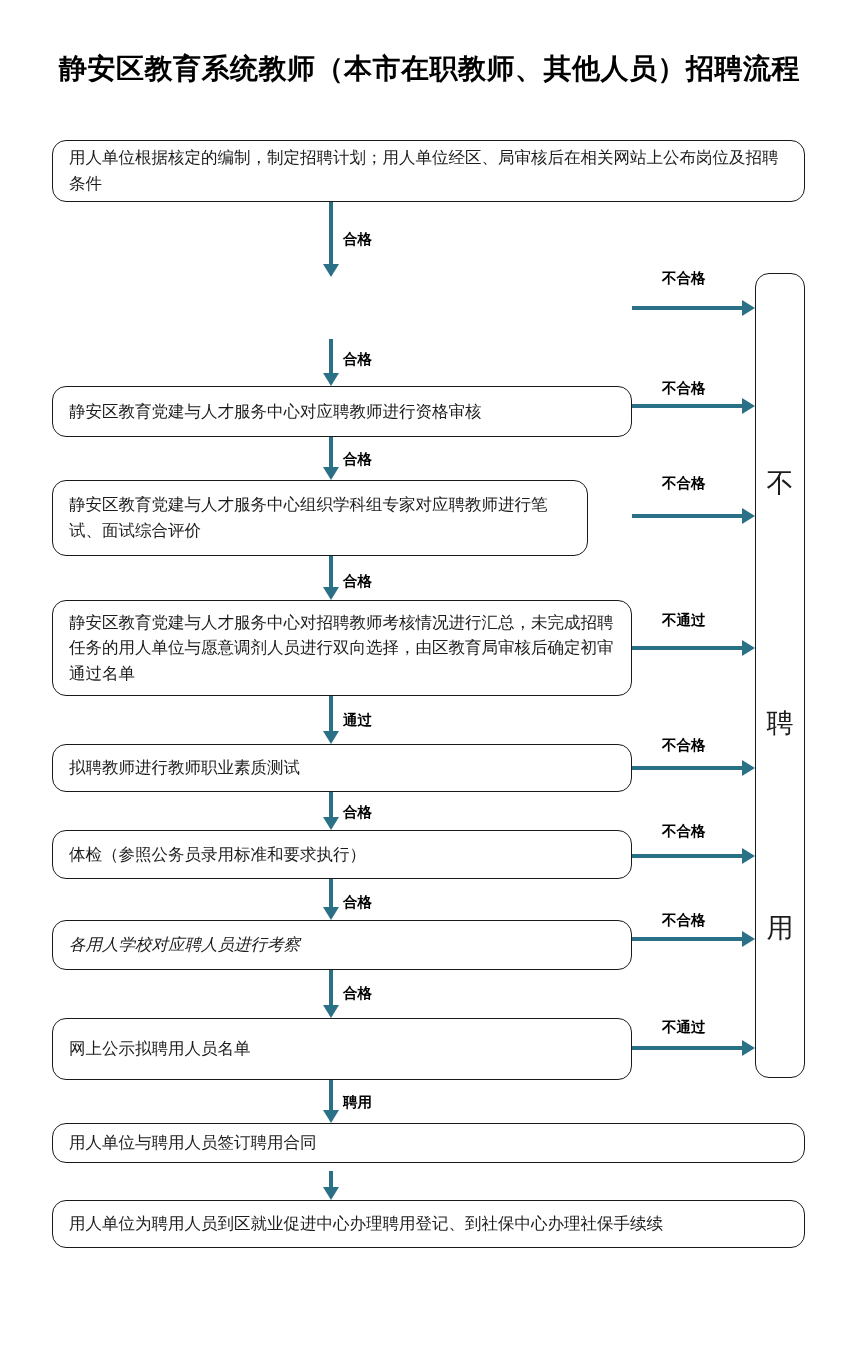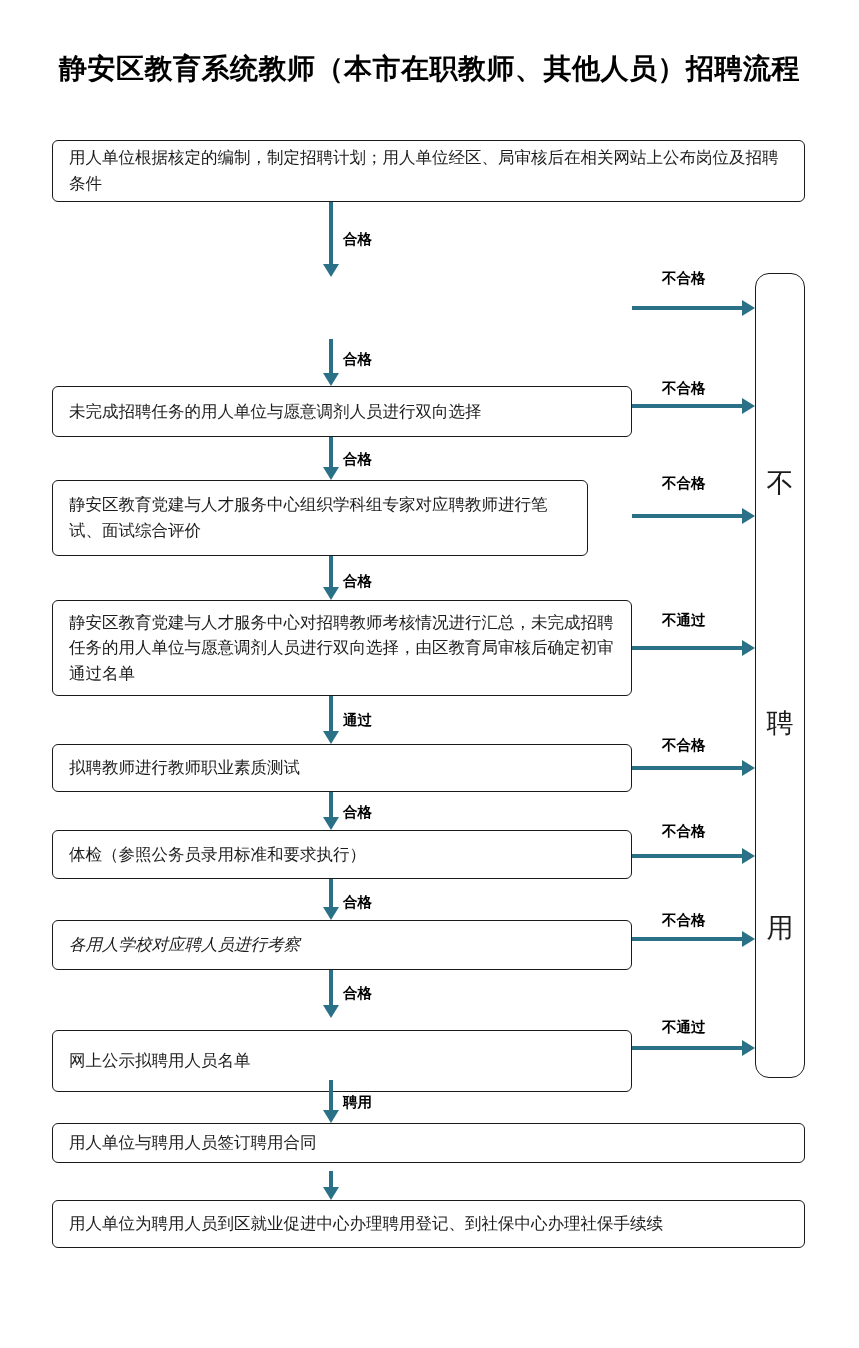--- a/index.html
+++ b/index.html
@@ -31,21 +31,21 @@
     color: #000000;
     letter-spacing: 0.5px;
     white-space: nowrap;
   }
 
   
   .box {
     position: absolute;
     box-sizing: border-box;
     border: 1.6px solid #1a1a1a;
-    border-radius: 6px;
+    border-radius: 14px;
     background: #ffffff;
     display: flex;
     align-items: center;
   }
   .box-text {
     font-family: "DejaVu Serif", "Liberation Serif", serif;
     font-size: 16.5px;
     line-height: 1.55;
     color: #1c1c1c;
     padding: 0 14px 0 16px;
@@ -119,21 +119,21 @@
 <div id="page">
 
   <div class="title">静安区教育系统教师（本市在职教师、其他人员）招聘流程</div>
 
   <div class="box" style="left:52px; top:140px; width:753px; height:62px;">
     <div class="box-text">用人单位根据核定的编制，制定招聘计划；用人单位经区、局审核后在相关网站上公布岗位及招聘条件</div>
   </div>
 
 
   <div class="box" style="left:52px; top:386px; width:580px; height:51px;">
-    <div class="box-text">未完成招聘任务的用人单位与愿意调剂人员进行双向选择</div>
+    <div class="box-text">静安区教育党建与人才服务中心对应聘教师进行资格审核</div>
   </div>
 
   <div class="box" style="left:52px; top:480px; width:536px; height:76px;">
     <div class="box-text">静安区教育党建与人才服务中心组织学科组专家对应聘教师进行笔试、面试综合评价</div>
   </div>
 
   <div class="box" style="left:52px; top:600px; width:580px; height:96px;">
     <div class="box-text">静安区教育党建与人才服务中心对招聘教师考核情况进行汇总，未完成招聘任务的用人单位与愿意调剂人员进行双向选择，由区教育局审核后确定初审通过名单</div>
   </div>
 
@@ -142,21 +142,21 @@
   </div>
 
   <div class="box" style="left:52px; top:830px; width:580px; height:49px;">
     <div class="box-text">体检（参照公务员录用标准和要求执行）</div>
   </div>
 
   <div class="box" style="left:52px; top:920px; width:580px; height:50px;font-style:italic;">
     <div class="box-text">各用人学校对应聘人员进行考察</div>
   </div>
 
-  <div class="box" style="left:52px; top:1018px; width:580px; height:62px;margin-top:12px;">
+  <div class="box" style="left:52px; top:1018px; width:580px; height:62px;">
     <div class="box-text">网上公示拟聘用人员名单</div>
   </div>
 
   <div class="box" style="left:52px; top:1123px; width:753px; height:40px;">
     <div class="box-text">用人单位与聘用人员签订聘用合同</div>
   </div>
 
   <div class="box" style="left:52px; top:1200px; width:753px; height:48px;">
     <div class="box-text">用人单位为聘用人员到区就业促进中心办理聘用登记、到社保中心办理社保手续续</div>
   </div>

